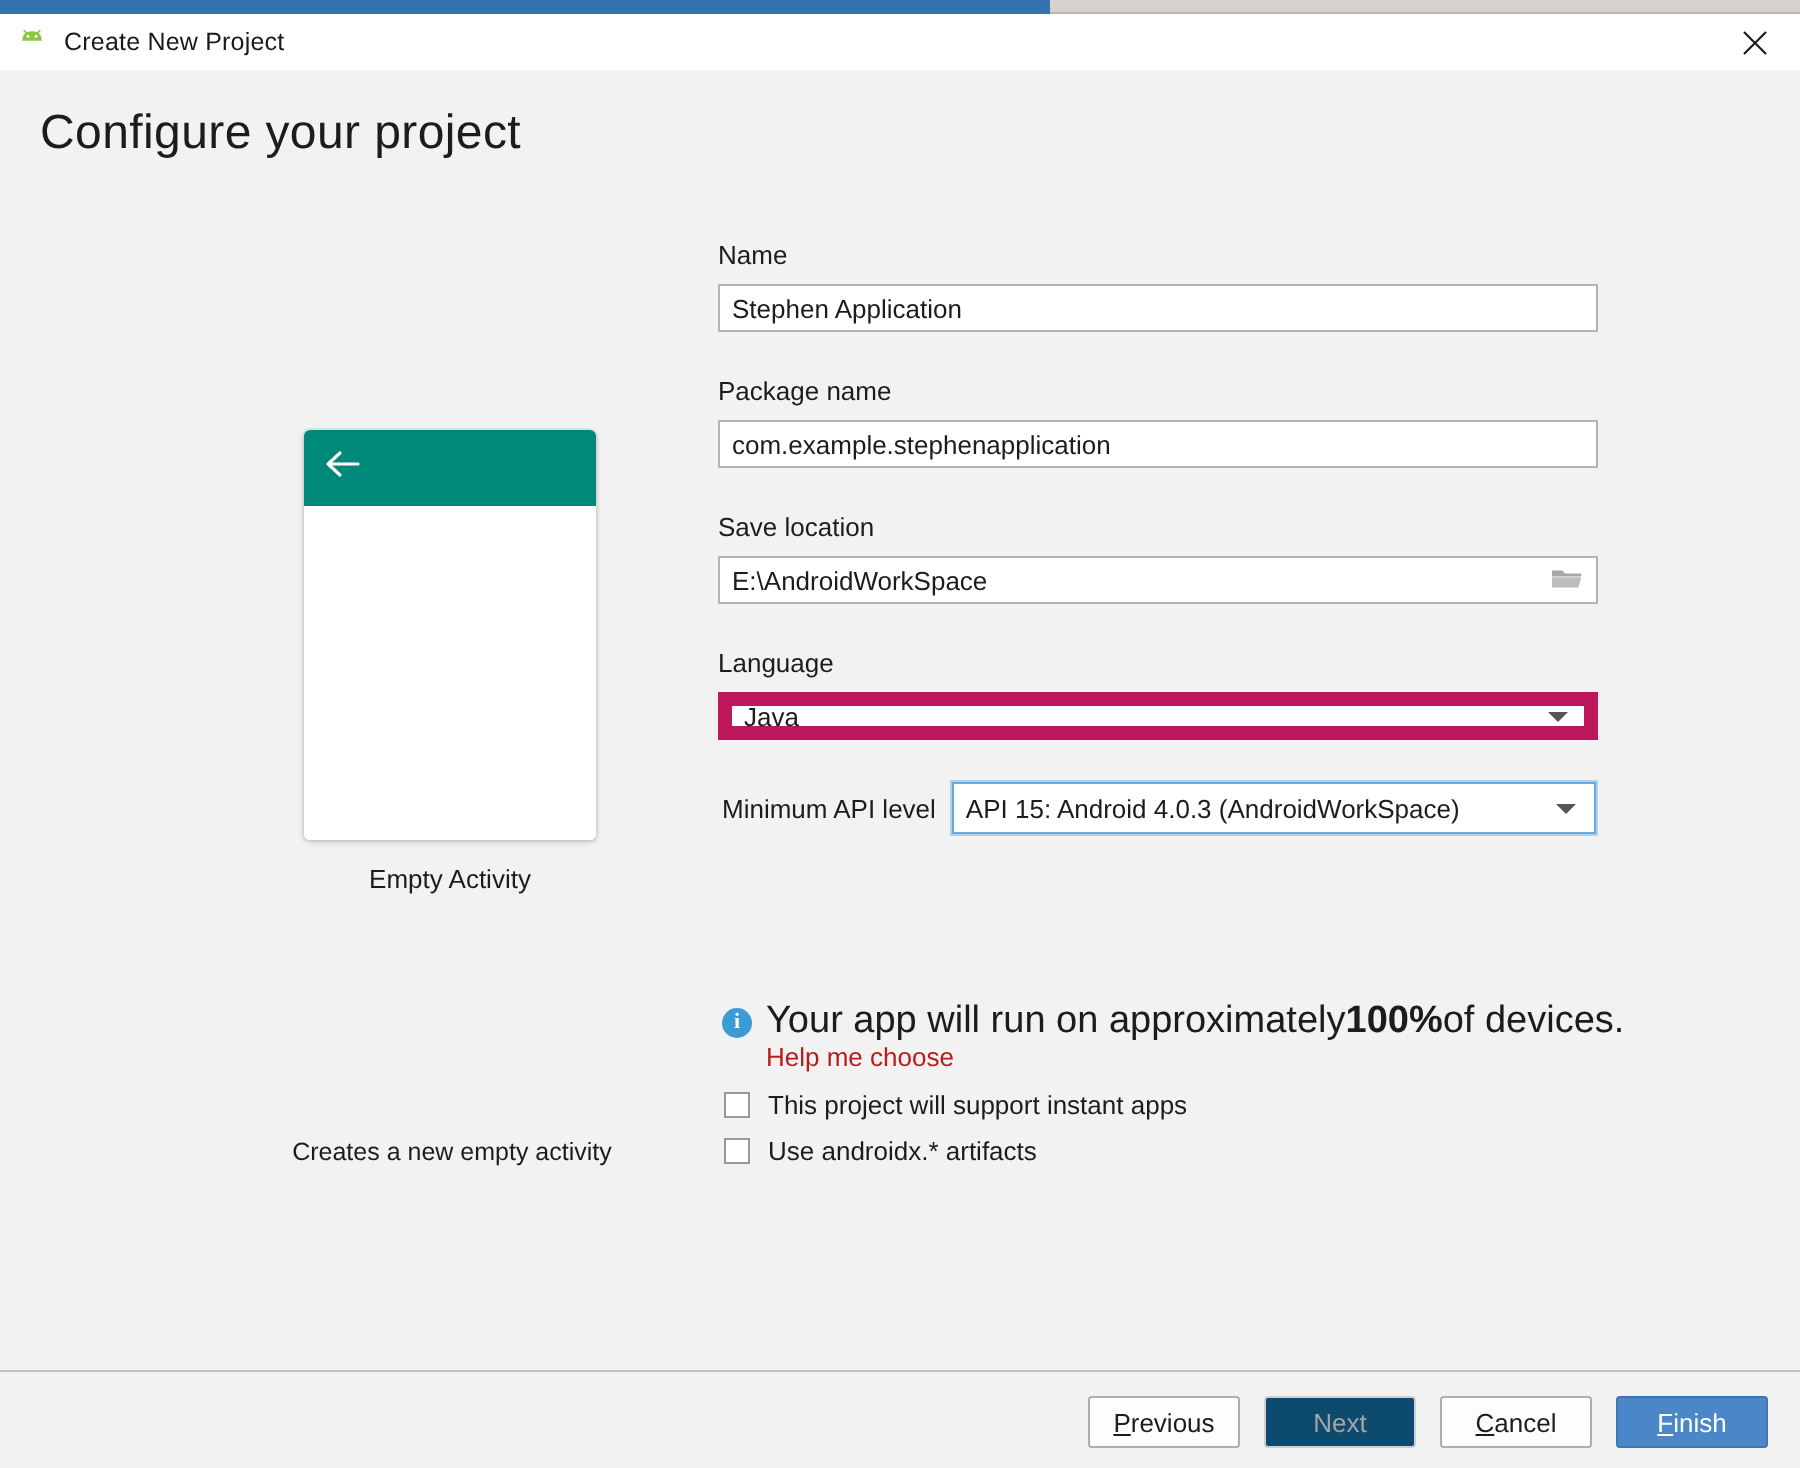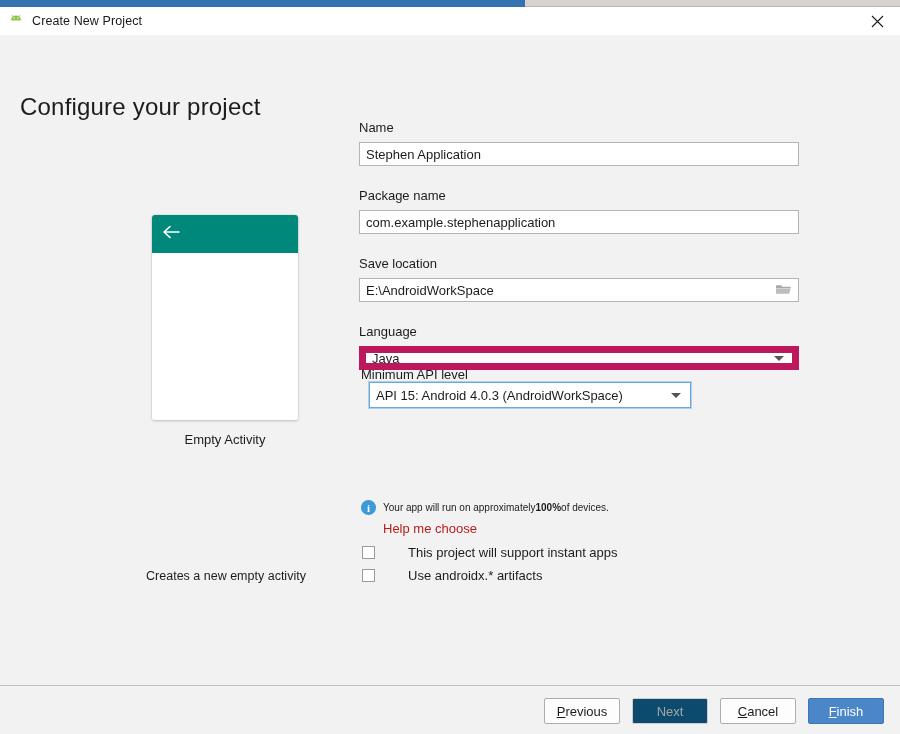--- a/index.html
+++ b/index.html
@@ -60,21 +60,20 @@
   
   .dialog-body {
     position: absolute; top: 35px; left: 0;
     width: 900px; height: 650px;
     background: #f2f2f2;
   }
   .page-title {
     position: absolute; left: 20px; top: 18px;
     font-size: 24px; color: #1c1c1c; font-weight: 400;
     letter-spacing: .2px;
-    margin-top: 40px;
   }
 
   
   .preview-wrap {
     position: absolute; left: 152px; top: 180px;
     width: 146px;
   }
   .phone-card {
     width: 146px; height: 205px;
     background: #ffffff;
@@ -136,22 +135,22 @@
     position: absolute; right: 8px; top: 50%;
     margin-top: -2px;
     width: 0; height: 0;
     border-left: 5px solid transparent;
     border-right: 5px solid transparent;
     border-top: 5px solid #555;
   }
 
   
   .api-row {
-    position: absolute; left: 361px; top: 332px;
-    width: 440px; display: flex; align-items: flex-start; flex-direction: column;
+    position: absolute; left: 361px; top: 356px;
+    width: 440px; display: flex; align-items: center;
   }
   .api-label { font-size: 13px; color: #1c1c1c; white-space: nowrap; }
   .combo-focus {
     position: relative;
     margin-left: 8px;
     width: 322px; height: 26px;
     background: #fff;
     border: 1px solid #6ba8e0;
     box-shadow: 0 0 0 1px #aed0ef;
     display: flex; align-items: center;
@@ -165,21 +164,21 @@
     width: 0; height: 0;
     border-left: 5px solid transparent;
     border-right: 5px solid transparent;
     border-top: 5px solid #555;
   }
 
   
   .info-line {
     position: absolute; left: 361px; top: 465px;
     display: flex; align-items: center;
-    font-size: 10px; color: #1c1c1c;
+    font-size: 19px; color: #1c1c1c;
   }
   .info-icon {
     width: 15px; height: 15px; border-radius: 50%;
     background: #3c9ad4;
     margin-right: 7px; flex: none;
     position: relative;
   }
   .info-icon::before {
     content: "i";
     position: absolute; left: 0; top: 0;
@@ -196,21 +195,20 @@
     font-size: 13px; color: #b91c1c;
     cursor: pointer;
   }
 
   
   .cb-row {
     position: absolute; left: 362px;
     display: flex; align-items: center;
     font-size: 13px; color: #1c1c1c;
     cursor: default;
-    gap: 24px;
   }
   .cb-row.one { top: 510px; }
   .cb-row.two { top: 533px; }
   .cb-box {
     width: 13px; height: 13px;
     border: 1px solid #9a9a9a;
     background: #fff;
     margin-right: 9px; flex: none;
   }
 

